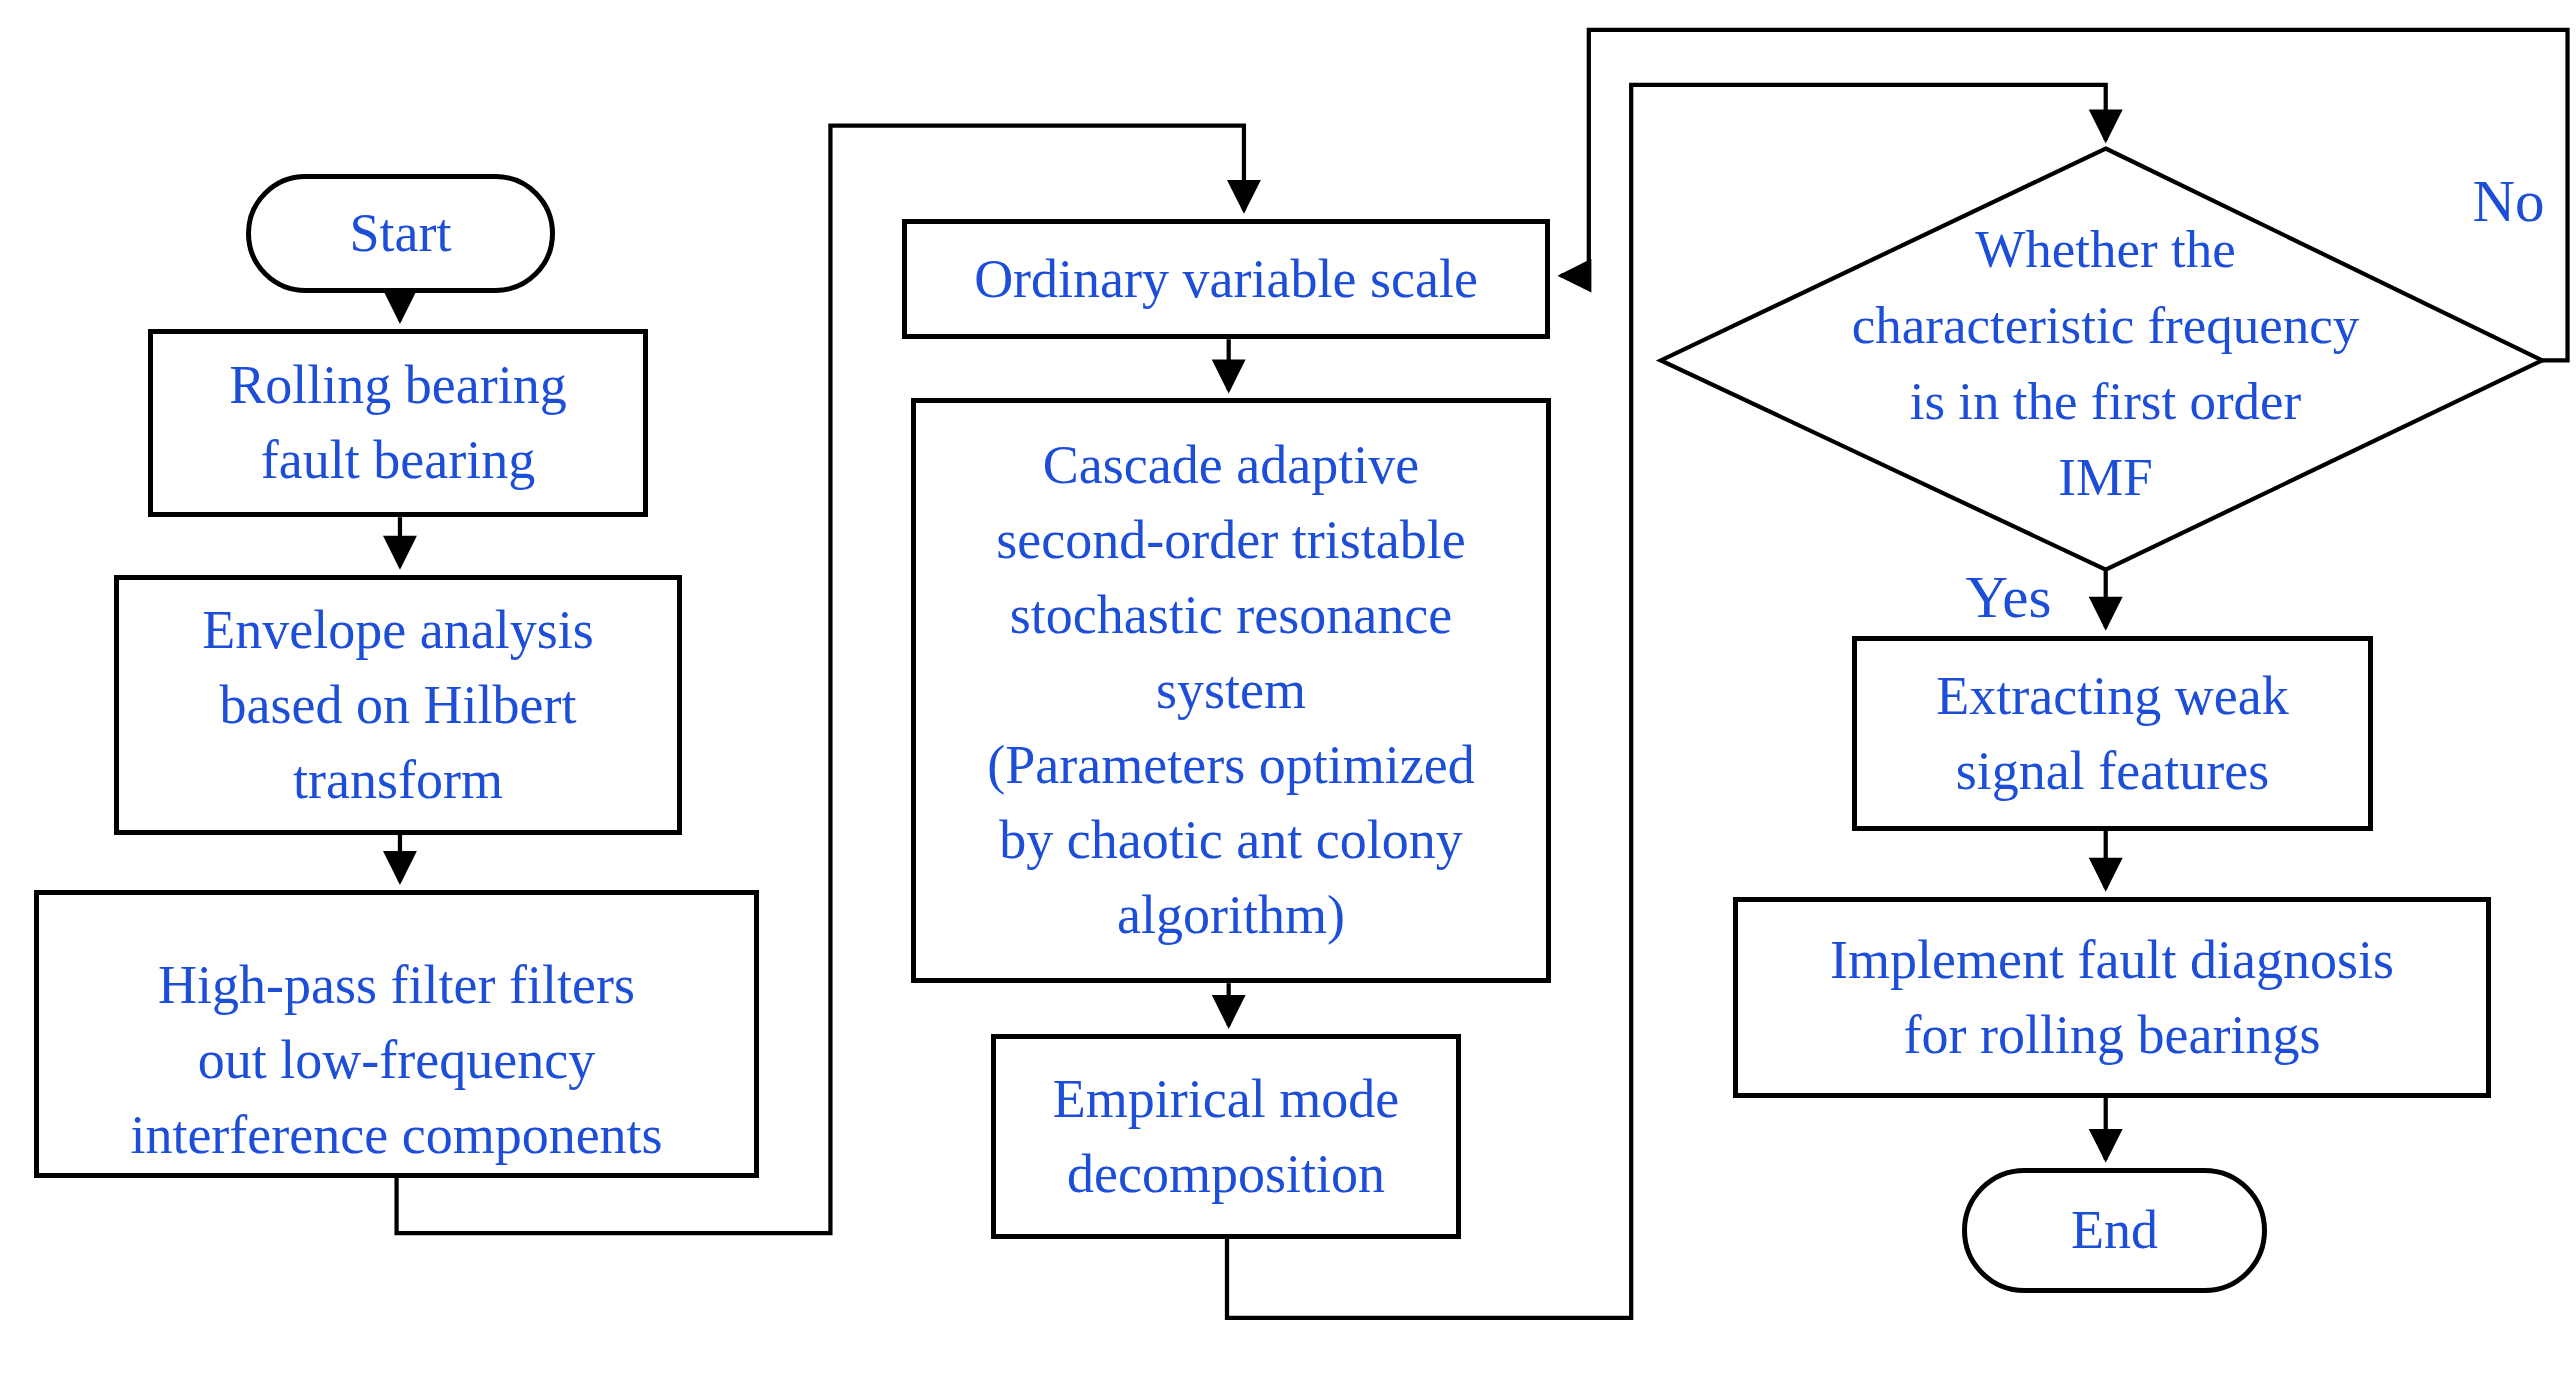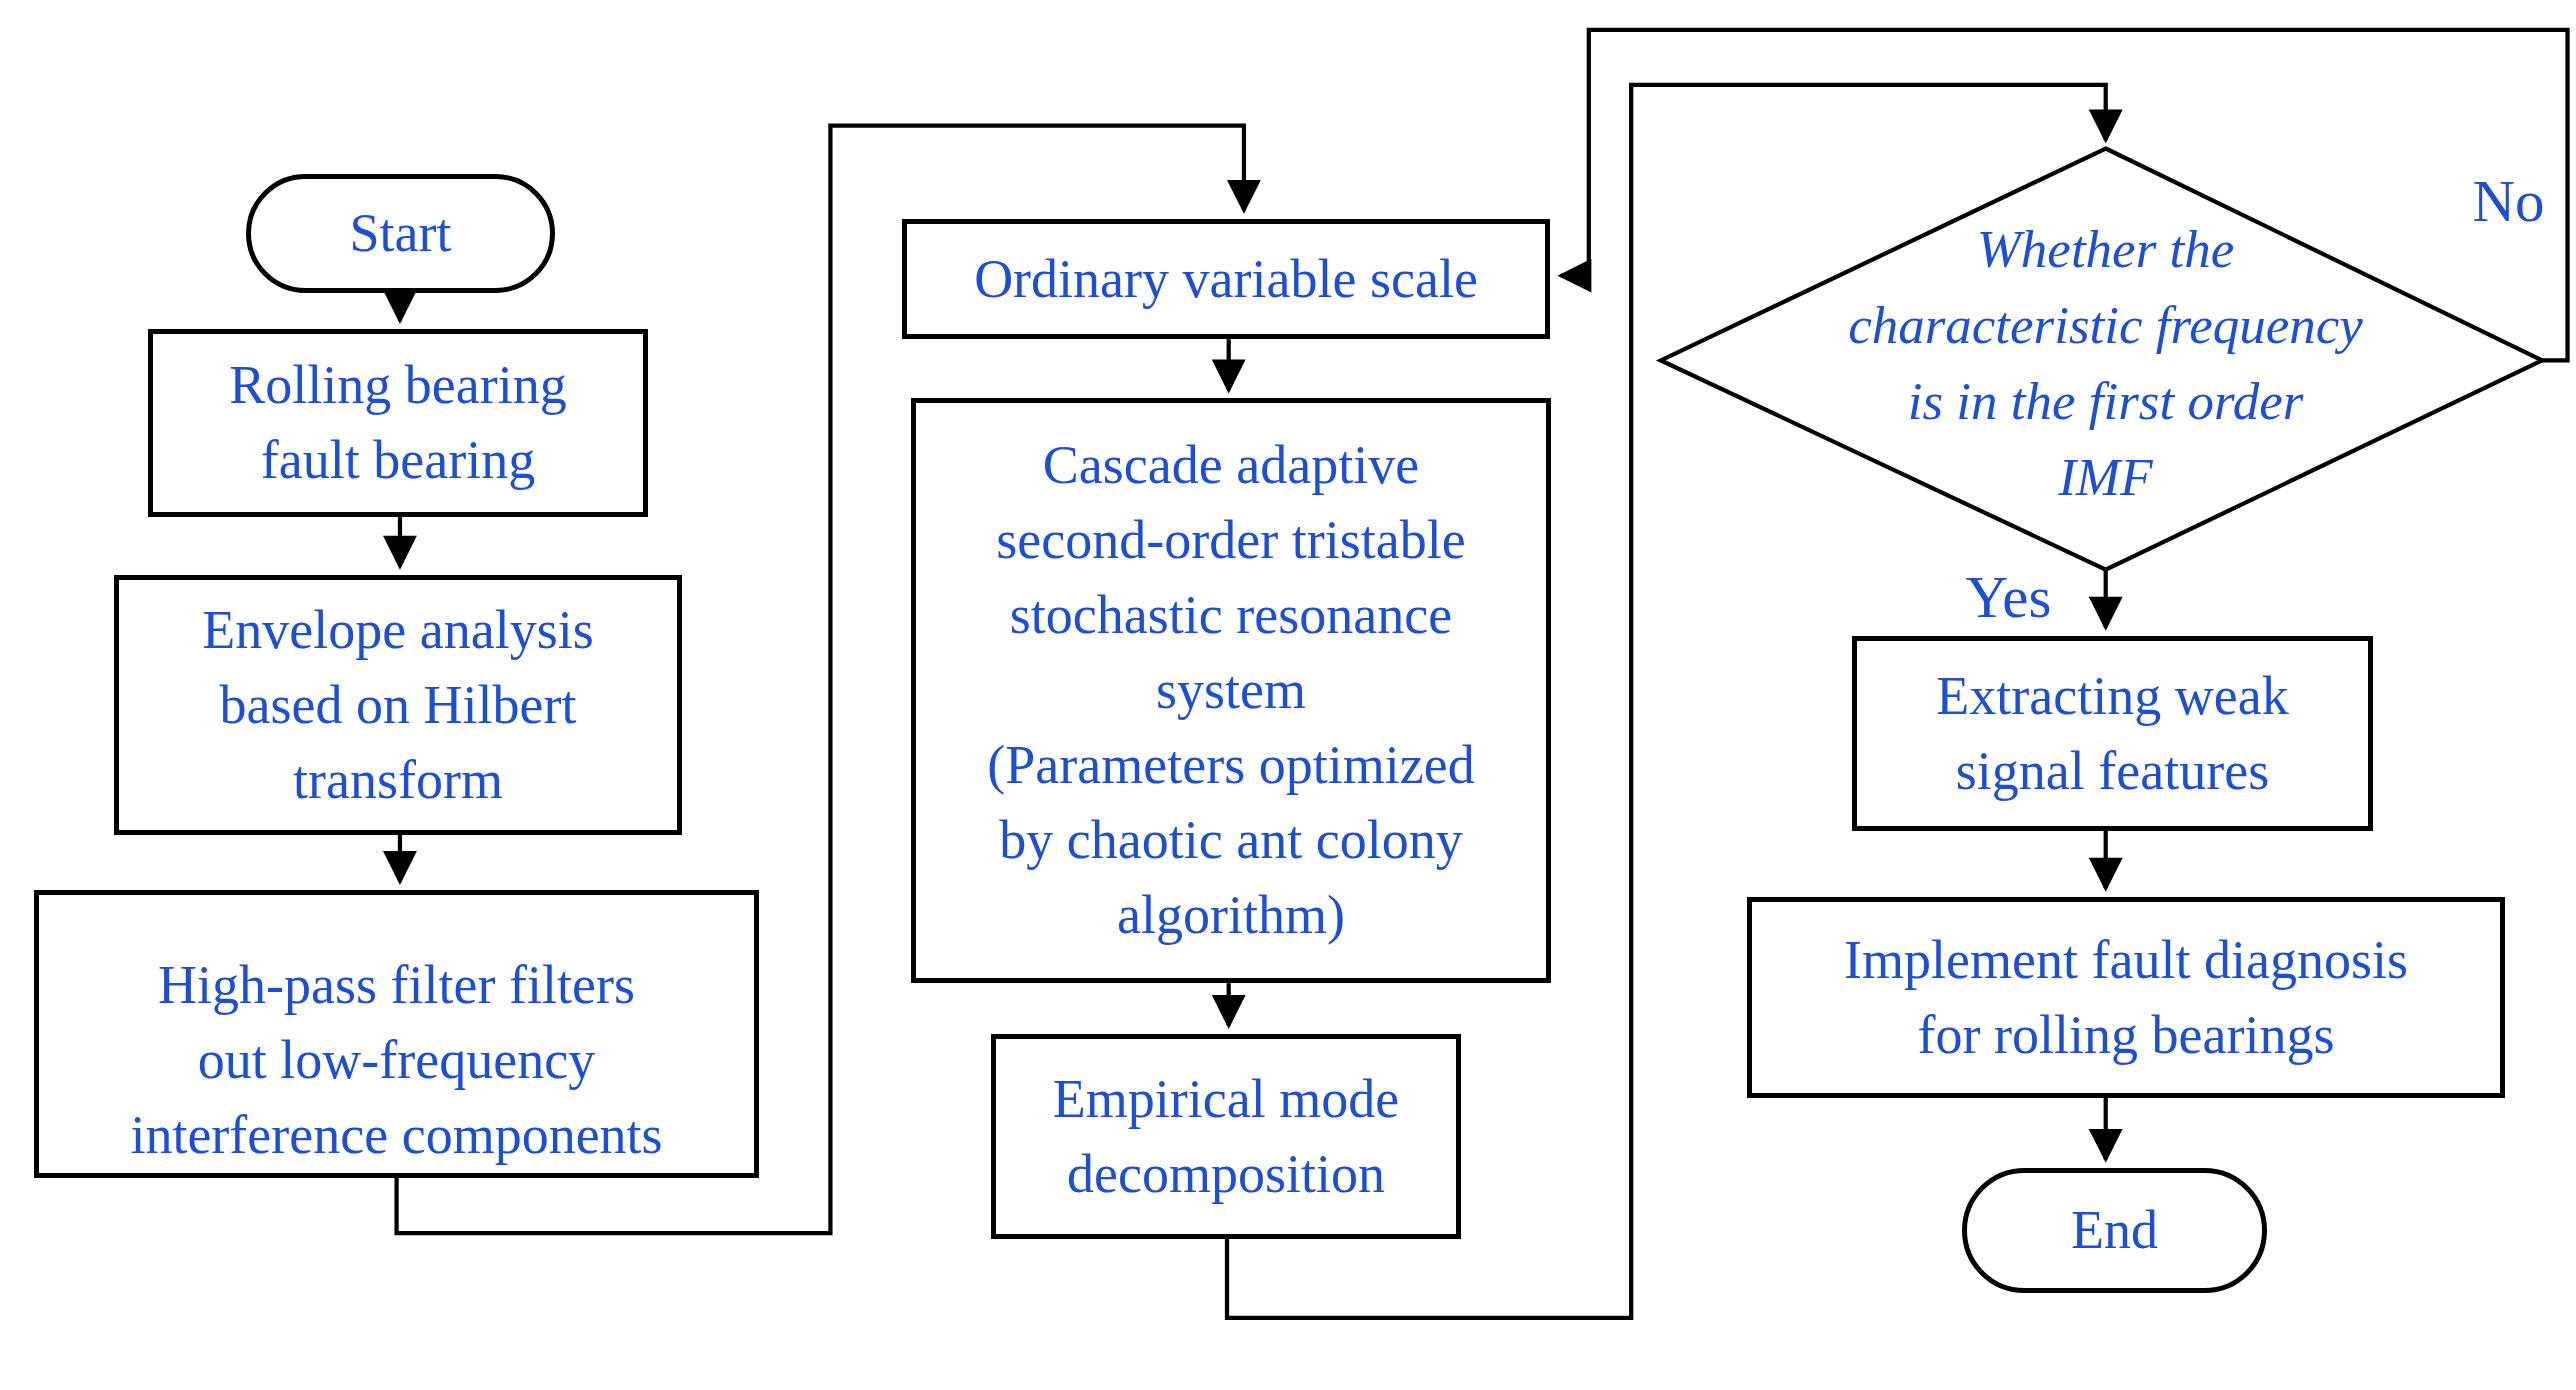--- a/index.html
+++ b/index.html
@@ -44,21 +44,20 @@
     display: flex;
     flex-direction: column;
     align-items: center;
     justify-content: center;
     text-align: center;
     font-size: 53px;
     line-height: 76px;
     background: transparent;
     border: none;
     z-index: 3;
-    font-style: italic;
   }
   .edge-label {
     position: absolute;
     display: flex;
     align-items: center;
     justify-content: center;
     font-size: 59px;
     line-height: 76px;
     z-index: 3;
   }
@@ -136,21 +135,21 @@
     <div class="tline">characteristic frequency</div>
     <div class="tline">is in the first order</div>
     <div class="tline">IMF</div>
   </div>
 
   <div class="node" style="left:1852px;top:636px;width:521px;height:195px;">
     <div class="tline">Extracting weak</div>
     <div class="tline">signal features</div>
   </div>
 
-  <div class="node" style="left:1733px;top:897px;width:758px;height:201px;margin-left:14px;">
+  <div class="node" style="left:1733px;top:897px;width:758px;height:201px;">
     <div class="tline">Implement fault diagnosis</div>
     <div class="tline">for rolling bearings</div>
   </div>
 
   <div class="node terminator" style="left:1962px;top:1168px;width:305px;height:125px;">
     <div class="tline">End</div>
   </div>
 
   <div class="edge-label" style="left:2432px;top:163px;width:153px;height:76px;">
     <span class="tline">No</span>

